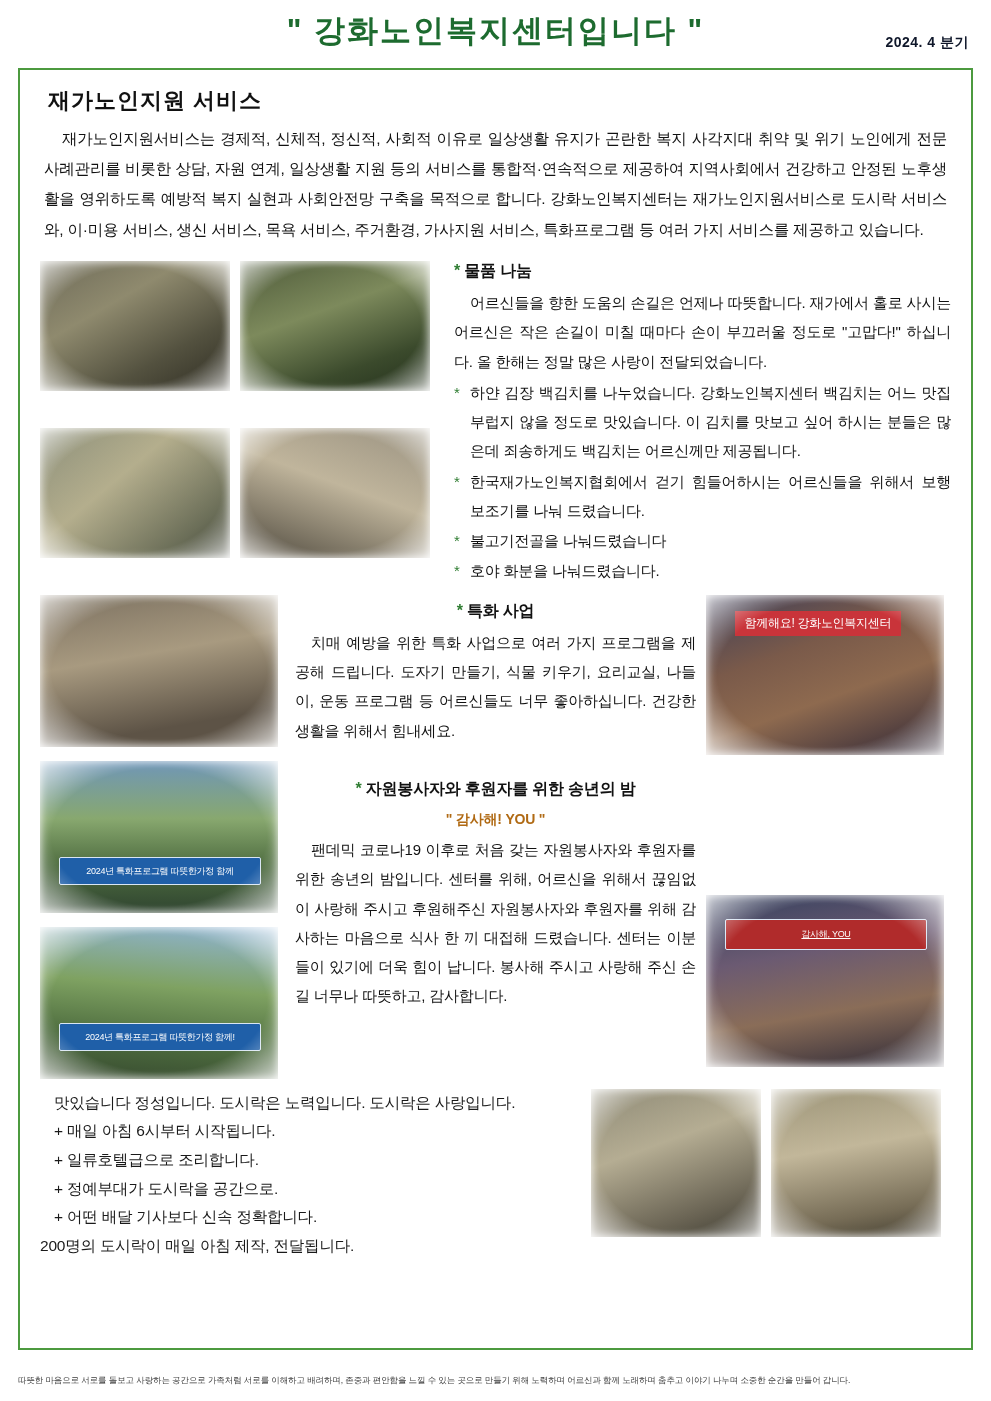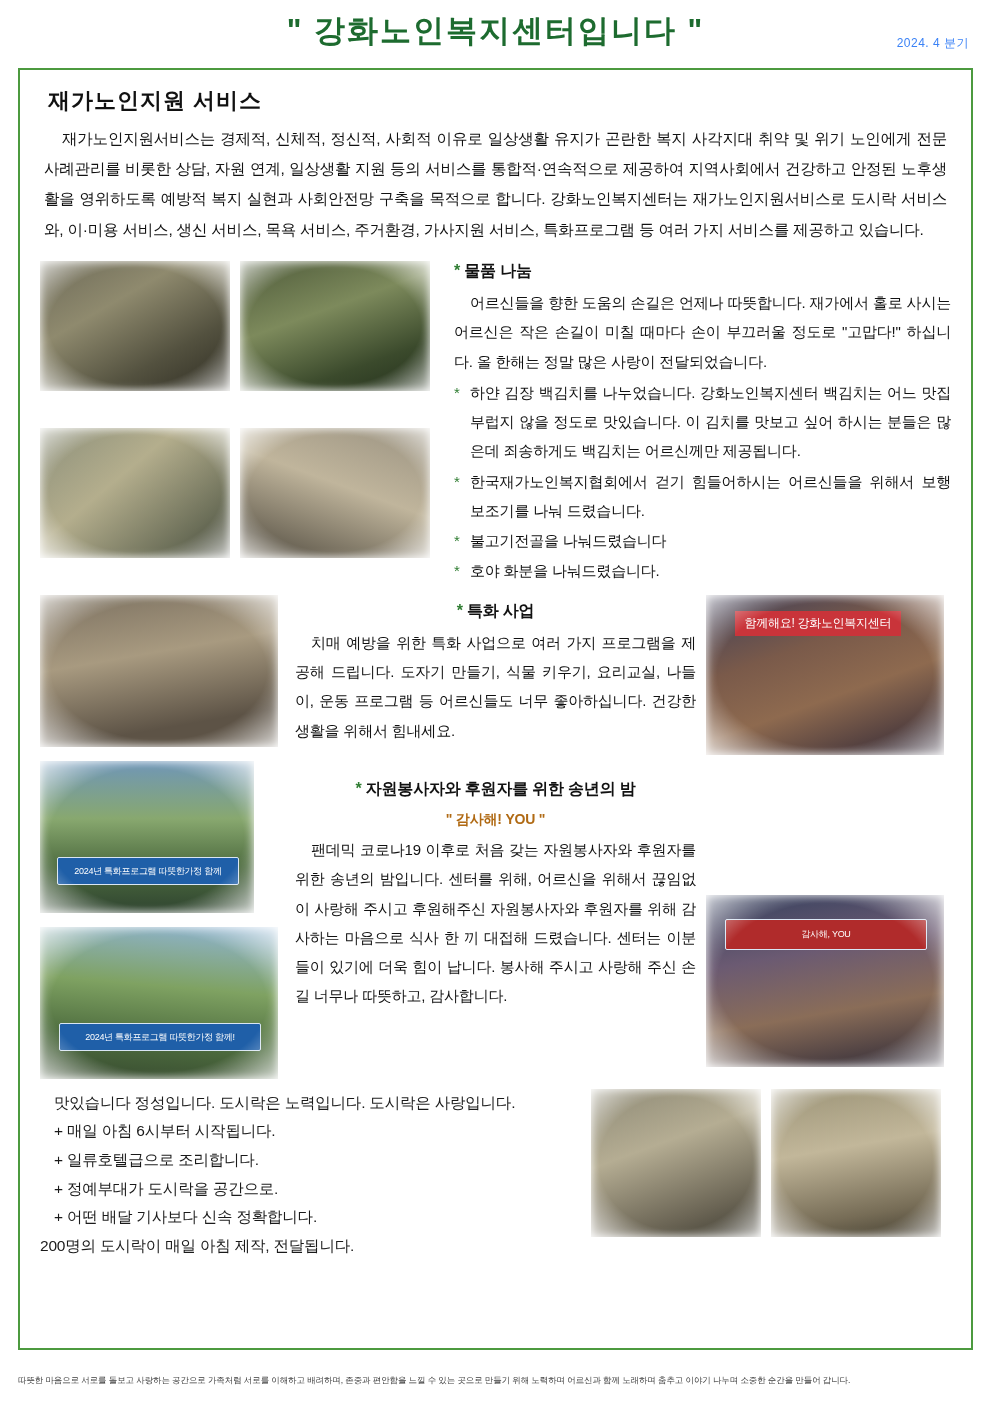--- a/index.html
+++ b/index.html
@@ -32,23 +32,23 @@
     font-size: 31px;
     font-weight: bold;
     color: #1d6b2f;
     letter-spacing: 2px;
     white-space: nowrap;
   }
   .header-quarter {
     position: absolute;
     right: 22px;
     bottom: 10px;
-    font-size: 12px;
-    color: #3b82f6;
-    font-weight: normal;
+    font-size: 14px;
+    color: #0f172a;
+    font-weight: bold;
     letter-spacing: 0.5px;
   }
 
   
   .frame {
     position: absolute;
     left: 18px;
     top: 68px;
     width: 955px;
     height: 1282px;
@@ -300,21 +300,21 @@
         </div>
       </div>
     </div>
 
     <div class="row sec2">
 
       <div class="sec2-left">
         <div class="photo soft p-e" style="width:238px;height:152px;margin-bottom:14px;">
             <div class="ph-inner"></div>
           </div>
-        <div class="photo soft p-g" style="width:214px;height:152px;margin-bottom:14px;">
+        <div class="photo soft p-g" style="width:238px;height:152px;margin-bottom:14px;">
           <div class="ph-inner"></div>
           <div class="banner">2024년 특화프로그램 따뜻한가정 함께</div>
         </div>
         <div class="photo soft p-h" style="width:238px;height:152px;">
           <div class="ph-inner"></div>
           <div class="banner">2024년 특화프로그램 따뜻한가정 함께!</div>
         </div>
       </div>
 
       <div class="sec2-mid col-text">
@@ -334,21 +334,21 @@
         <div class="para">팬데믹 코로나19 이후로 처음 갖는 자원봉사자와 후원자를 위한 송년의 밤입니다. 센터를 위해, 어르신을 위해서 끊임없이 사랑해 주시고 후원해주신 자원봉사자와 후원자를 위해 감사하는 마음으로 식사 한 끼 대접해 드렸습니다. 센터는 이분들이 있기에 더욱 힘이 납니다. 봉사해 주시고 사랑해 주신 손길 너무나 따뜻하고, 감사합니다.</div>
       </div>
 
       <div class="sec2-right">
         <div class="photo soft p-f" style="width:238px;height:160px;margin-bottom:140px;">
           <div class="ph-inner"></div>
           <div class="stage-banner">함께해요! 강화노인복지센터</div>
         </div>
         <div class="photo soft p-i" style="width:238px;height:172px;">
           <div class="ph-inner"></div>
-          <div class="banner red" style="bottom:auto;top:14%;">감사해, YOU</div>
+          <div class="banner red" style="bottom:auto;top:14%;text-decoration:underline;">감사해, YOU</div>
         </div>
       </div>
     </div>
 
     <div class="lunch">
       <div class="lunch-text">
         <div class="lunch-line">맛있습니다 정성입니다. 도시락은 노력입니다. 도시락은 사랑입니다.</div>
         <div class="lunch-line">+ 매일 아침 6시부터 시작됩니다.</div>
         <div class="lunch-line">+ 일류호텔급으로 조리합니다.</div>
         <div class="lunch-line">+ 정예부대가 도시락을 공간으로.</div>

